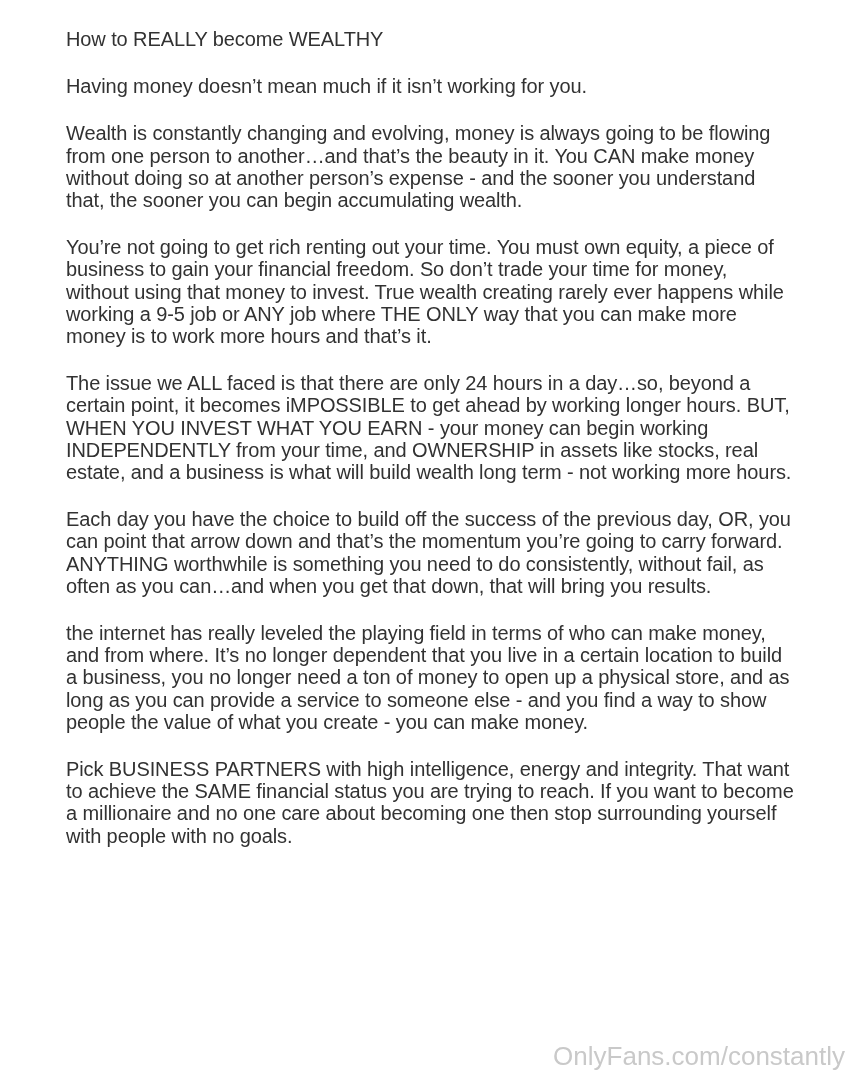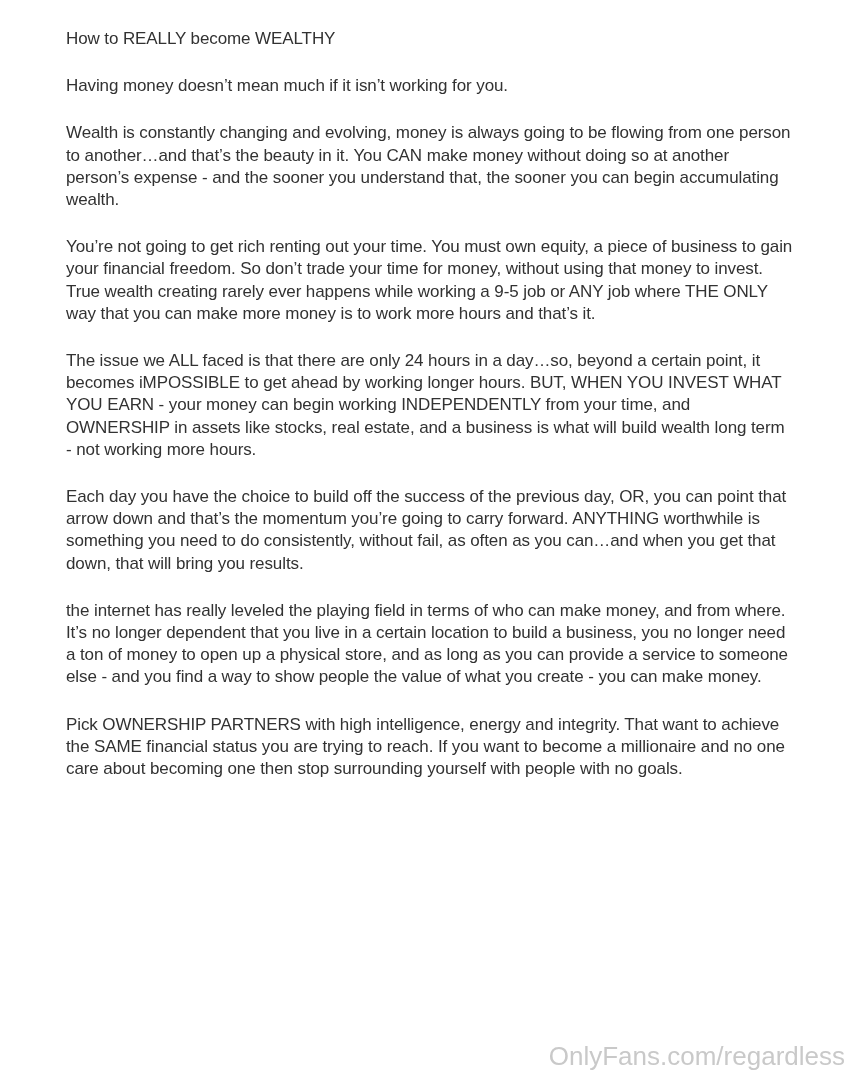--- a/index.html
+++ b/index.html
@@ -14,21 +14,21 @@
     background: #ffffff;
     overflow: hidden;
     font-family: "Liberation Sans", "DejaVu Sans", sans-serif;
   }
   .content {
     position: absolute;
     top: 28px;
     left: 66px;
     width: 728px;
     color: #323232;
-    font-size: 17px;
+    font-size: 20px;
     line-height: 22.2px;
     letter-spacing: -0.1px;
   }
   .content p {
     margin: 0 0 25px 0;
     font-weight: 400;
   }
   .watermark {
     position: absolute;
     top: 1041px;
@@ -46,16 +46,16 @@
 
 <div class="page">
   <div class="content">
     <p>How to REALLY become WEALTHY</p>
     <p>Having money doesn’t mean much if it isn’t working for you.</p>
     <p>Wealth is constantly changing and evolving, money is always going to be flowing from one person to another…and that’s the beauty in it. You CAN make money without doing so at another person’s expense - and the sooner you understand that, the sooner you can begin accumulating wealth.</p>
     <p>You’re not going to get rich renting out your time. You must own equity, a piece of business to gain your financial freedom. So don’t trade your time for money, without using that money to invest. True wealth creating rarely ever happens while working a 9-5 job or ANY job where THE ONLY way that you can make more money is to work more hours and that’s it.</p>
     <p>The issue we ALL faced is that there are only 24 hours in a day…so, beyond a certain point, it becomes iMPOSSIBLE to get ahead by working longer hours. BUT, WHEN YOU INVEST WHAT YOU EARN - your money can begin working INDEPENDENTLY from your time, and OWNERSHIP in assets like stocks, real estate, and a business is what will build wealth long term - not working more hours.</p>
     <p>Each day you have the choice to build off the success of the previous day, OR, you can point that arrow down and that’s the momentum you’re going to carry forward. ANYTHING worthwhile is something you need to do consistently, without fail, as often as you can…and when you get that down, that will bring you results.</p>
     <p>the internet has really leveled the playing field in terms of who can make money, and from where. It’s no longer dependent that you live in a certain location to build a business, you no longer need a ton of money to open up a physical store, and as long as you can provide a service to someone else - and you find a way to show people the value of what you create - you can make money.</p>
-    <p>Pick OWNERSHIP PARTNERS with high intelligence, energy and integrity. That want to achieve the SAME financial status you are trying to reach. If you want to become a millionaire and no one care about becoming one then stop surrounding yourself with people with no goals.</p>
+    <p>Pick BUSINESS PARTNERS with high intelligence, energy and integrity. That want to achieve the SAME financial status you are trying to reach. If you want to become a millionaire and no one care about becoming one then stop surrounding yourself with people with no goals.</p>
   </div>
-  <div class="watermark">OnlyFans.com/regardless</div>
+  <div class="watermark">OnlyFans.com/constantly</div>
 </div>
 
 </body></html>

